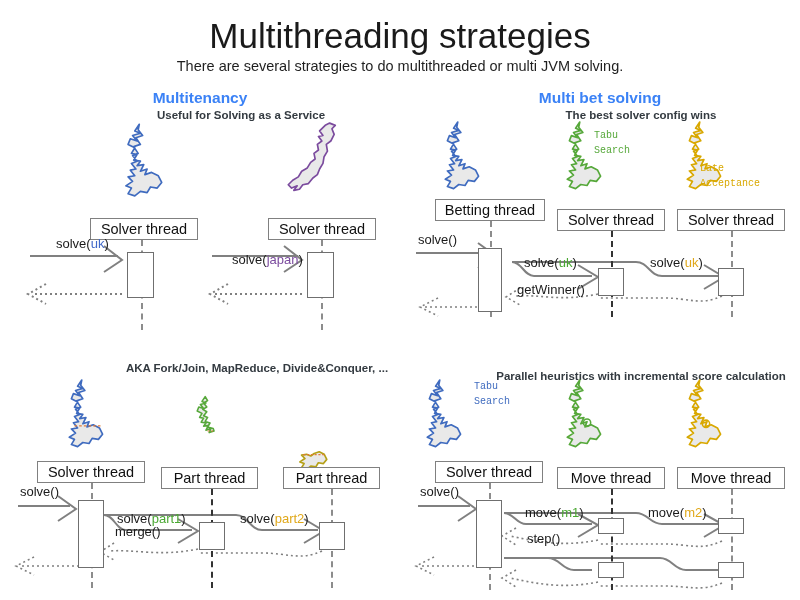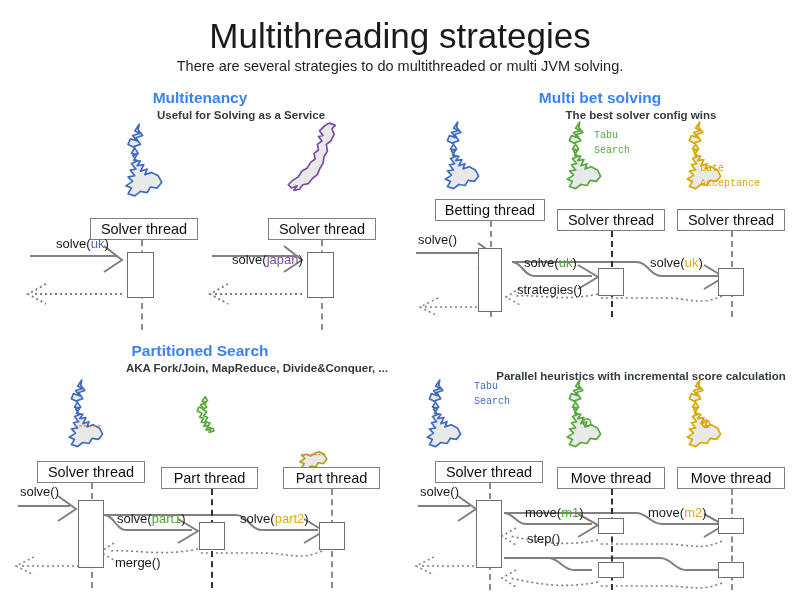--- a/index.html
+++ b/index.html
@@ -90,21 +90,20 @@
 
   <div class="main-title">Multithreading strategies</div>
   <div class="main-sub">There are several strategies to do multithreaded or multi JVM solving.</div>
 
   <div class="q-title" style="left:0px;top:88px;">Multitenancy</div>
   <div class="q-sub" style="left:0px;top:108px;">Useful for Solving as a Service</div>
 
   <div class="q-title" style="left:400px;top:88px;">Multi bet solving</div>
   <div class="q-sub" style="left:400px;top:108px;">The best solver config wins</div>
 
-  <div class="q-title" style="left:0px;top:341px;">Partitioned Search</div>
   <div class="q-sub" style="left:16px;top:361px;">AKA Fork/Join, MapReduce, Divide&amp;Conquer, ...</div>
 
   <div class="q-sub" style="left:400px;top:369px;">Parallel heuristics with incremental score calculation</div>
 
   <svg class="flow" width="800" height="600" viewBox="0 0 800 600" aria-hidden="true">
     <defs>
 
       <path id="ukPath" d="M38,4 L30,16 L40,20 L26,24 L34,34 L22,30 L18,40 L30,46
                            L24,56 L34,58 L28,68 L40,70 L34,78 L46,76 L40,88 L52,84
                            L48,94 L60,90 L72,96 L78,108 L70,118 L58,116 L52,126
@@ -267,38 +266,38 @@
   <div class="lifeline dark" style="left:611px;top:231px;height:86px;"></div>
   <div class="activation" style="left:598px;top:268px;width:26px;height:28px;"></div>
 
   <div class="thread-box" style="left:677px;top:209px;width:108px;">Solver thread</div>
   <div class="lifeline" style="left:731px;top:231px;height:86px;"></div>
   <div class="activation" style="left:718px;top:268px;width:26px;height:28px;"></div>
 
   <div class="call" style="left:418px;top:232px;">solve()</div>
   <div class="call" style="left:524px;top:255px;">solve(<span class="cl-green">uk</span>)</div>
   <div class="call" style="left:650px;top:255px;">solve(<span class="cl-gold">uk</span>)</div>
-  <div class="call" style="left:517px;top:282px;">strategies()</div>
+  <div class="call" style="left:517px;top:282px;">getWinner()</div>
 
   <div class="thread-box" style="left:37px;top:461px;width:108px;">Solver thread</div>
   <div class="lifeline" style="left:91px;top:483px;height:105px;"></div>
   <div class="activation" style="left:78px;top:500px;width:26px;height:68px;"></div>
 
   <div class="thread-box" style="left:161px;top:467px;width:97px;">Part thread</div>
   <div class="lifeline dark" style="left:211px;top:489px;height:99px;"></div>
   <div class="activation" style="left:199px;top:522px;width:26px;height:28px;"></div>
 
   <div class="thread-box" style="left:283px;top:467px;width:97px;">Part thread</div>
   <div class="lifeline" style="left:331px;top:489px;height:99px;"></div>
   <div class="activation" style="left:319px;top:522px;width:26px;height:28px;"></div>
 
   <div class="call" style="left:20px;top:484px;">solve()</div>
   <div class="call" style="left:117px;top:511px;">solve(<span class="cl-green">part1</span>)</div>
   <div class="call" style="left:240px;top:511px;">solve(<span class="cl-gold">part2</span>)</div>
-  <div class="call" style="left:115px;top:555px;">merge()</div>
+  <div class="call" style="left:115px;top:524px;">merge()</div>
 
   <div class="thread-box" style="left:435px;top:461px;width:108px;">Solver thread</div>
   <div class="lifeline" style="left:489px;top:483px;height:107px;"></div>
   <div class="activation" style="left:476px;top:500px;width:26px;height:68px;"></div>
 
   <div class="thread-box" style="left:557px;top:467px;width:108px;">Move thread</div>
   <div class="lifeline dark" style="left:611px;top:489px;height:101px;"></div>
   <div class="activation" style="left:598px;top:518px;width:26px;height:16px;"></div>
   <div class="activation" style="left:598px;top:562px;width:26px;height:16px;"></div>
 

